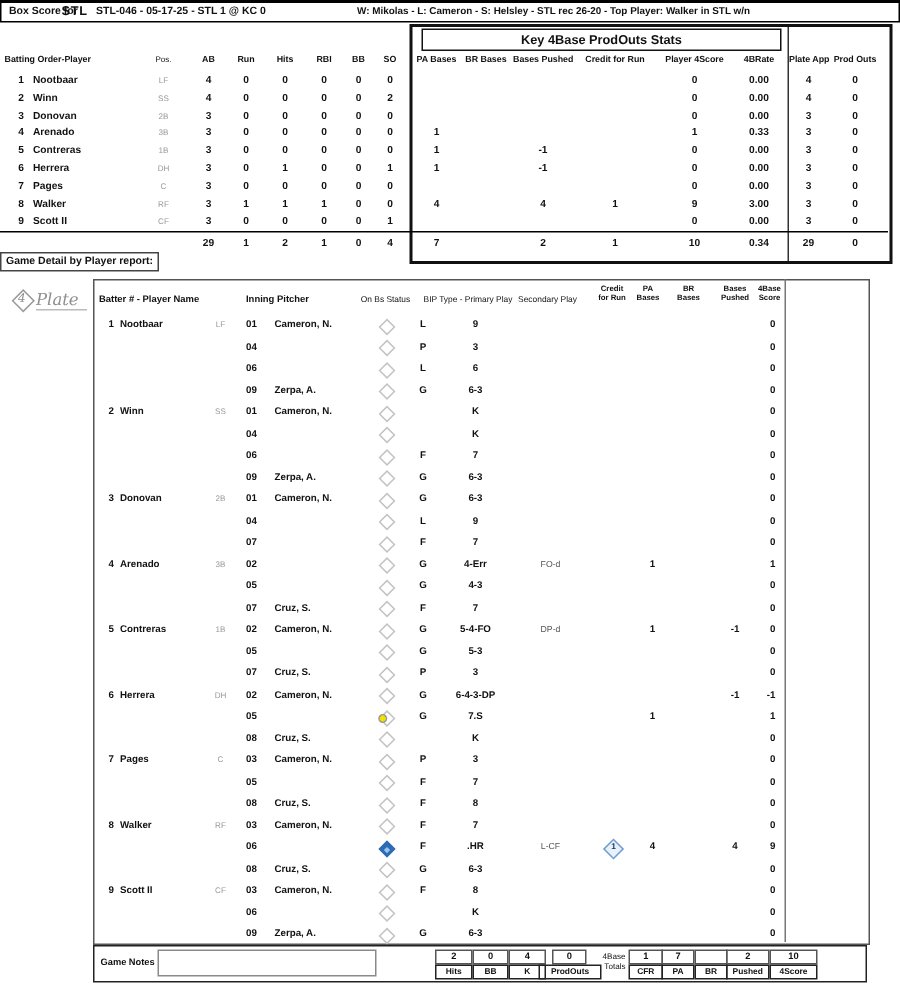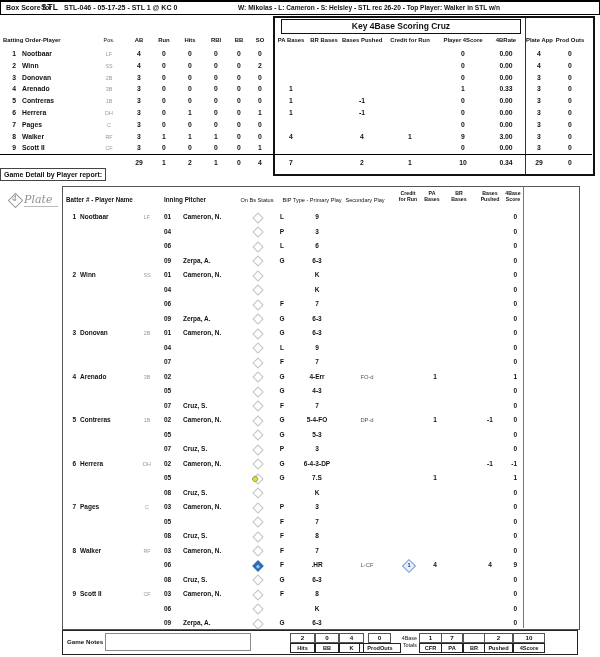--- a/index.html
+++ b/index.html
@@ -124,21 +124,21 @@
   <span class="t" id="tb-left">Box Score for</span>
   <span class="t" id="tb-team">STL</span>
   <span class="t" id="tb-game">STL-046 - 05-17-25 - STL 1 @ KC 0</span>
   <span class="t" id="tb-right">W: Mikolas  -  L: Cameron  -  S: Helsley  -  STL rec 26-20 - Top Player: Walker in STL w/n</span>
 </div>
 
 <div id="upper">
   <div id="keybox">
     <div id="key-vline"></div>
   </div>
-  <div id="key-title">Key 4Base Scoring Cruz</div>
+  <div id="key-title">Key 4Base ProdOuts Stats</div>
   <div id="upper-rows">
       <div class="urow" style="top: 20px;">
         <span class="ucell uhdr u-bohdr">Batting Order-Player</span>
         <span class="ucell uhdr u-pos" style="color: rgb(17, 17, 17);">Pos.</span>
         <span class="ucell uhdr u-ab">AB</span>
         <span class="ucell uhdr u-run">Run</span>
         <span class="ucell uhdr u-hits">Hits</span>
         <span class="ucell uhdr u-rbi">RBI</span>
         <span class="ucell uhdr u-bb">BB</span>
         <span class="ucell uhdr u-so">SO</span>

